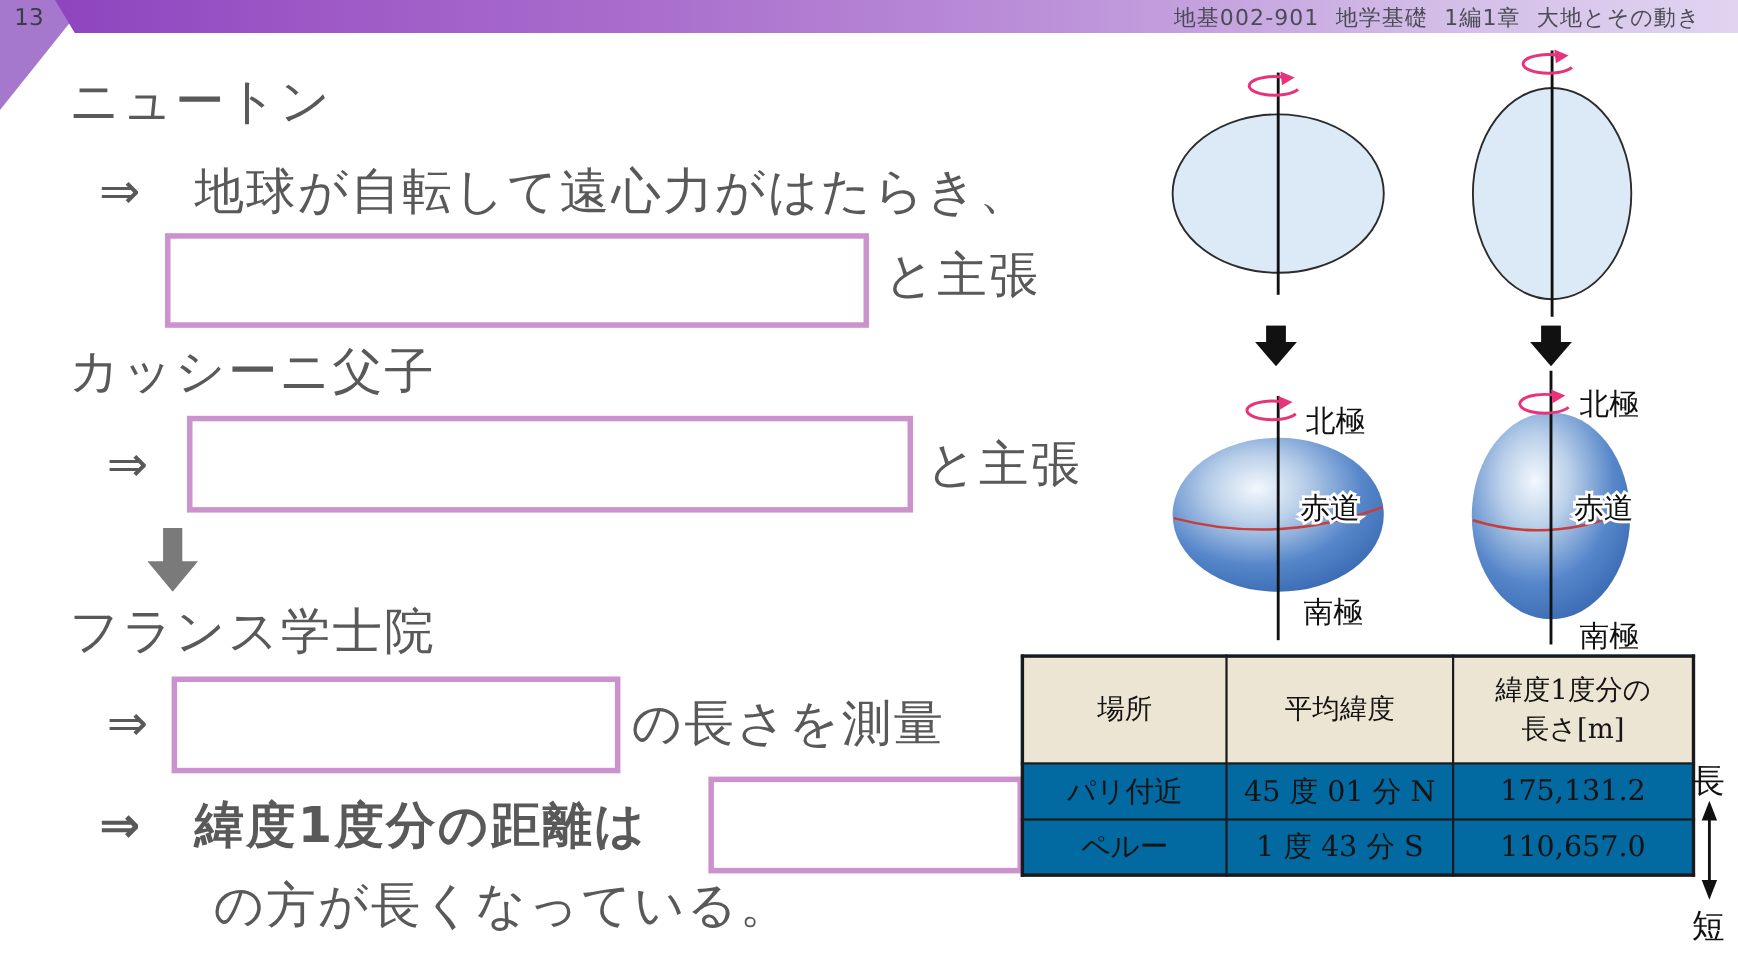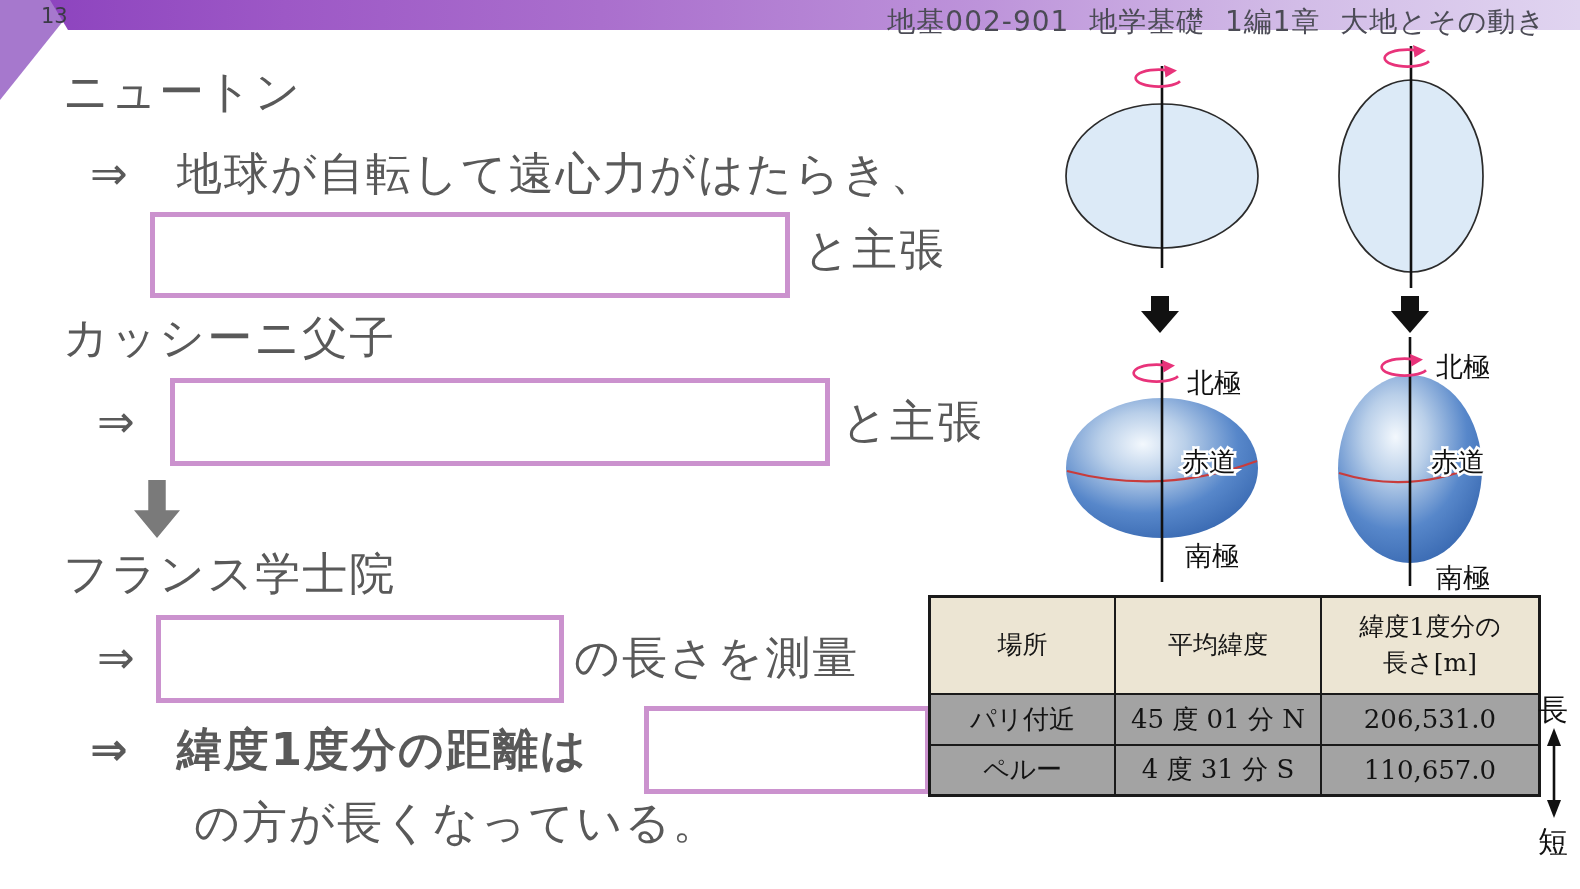--- a/index.html
+++ b/index.html
@@ -12,32 +12,32 @@
   
   .corner-triangle{
     left:0;top:0;width:80px;height:100px;background:#a678cd;
     clip-path:polygon(0 0,100% 0,0 100%);
   }
   .header-band{
     left:0;top:0;width:1580px;height:30px;
     background:linear-gradient(90deg,#8a40bd 0%,#9d58c6 18%,#aa6fcd 38%,#bd93da 62%,#d2bce7 82%,#e0d4f0 100%);
     clip-path:polygon(50px 0,1580px 0,1580px 30px,68px 30px);
   }
-  .page-number{left:13px;top:4px;font-size:21px;color:#3b3b46;margin-left:28px;}
-  .header-title{right:34px;top:3px;font-size:28px;color:#4b4b55;letter-spacing:1px;white-space:pre;}
+  .page-number{left:13px;top:4px;font-size:21px;color:#3b3b46;}
+  .header-title{right:34px;top:3px;font-size:20px;color:#4b4b55;letter-spacing:1px;white-space:pre;}
   
   .t{color:#595959;font-size:45px;letter-spacing:2px;white-space:pre;line-height:1.15;}
   .blank-box{border:5px solid #cb92ce;background:#ffffff;box-sizing:border-box;}
   .result-arrow{
     left:134px;top:480px;width:46px;height:58px;background:#7a7a7a;
     clip-path:polygon(31% 0,69% 0,69% 52%,100% 52%,50% 100%,0 52%,31% 52%);
   }
   
   .latitude-table{
-    left:928px;top:595px;border-collapse:collapse;background:#a3a3a3;
+    left:928px;top:595px;border-collapse:collapse;background:#0369a1;
     font-family:"DejaVu Serif","Liberation Serif",serif;color:#141414;
     border:3px solid #1a1a1a;table-layout:fixed;
   }
   .latitude-table th,.latitude-table td{
     border:2px solid #1a1a1a;text-align:center;vertical-align:middle;padding:0 4px;
   }
   .latitude-table th{
     background:#ece5d3;font-weight:normal;font-size:25px;white-space:pre-line;line-height:1.45;
   }
   .latitude-table td{font-size:26px;white-space:pre;}
@@ -137,25 +137,25 @@
       <th>場所</th>
       <th>平均緯度</th>
       <th>緯度1度分の
 長さ[m]</th>
     </tr>
   </thead>
   <tbody>
     <tr>
       <td>パリ付近</td>
       <td>45 度 01 分 N</td>
-      <td>206,531.0</td>
+      <td>175,131.2</td>
     </tr>
     <tr>
       <td>ペルー</td>
-      <td>4 度 31 分 S</td>
+      <td>1 度 43 分 S</td>
       <td>110,657.0</td>
     </tr>
   </tbody>
 </table>
 
 <div class="abs side-label" style="left:1538px;top:690px;">長</div>
 <svg class="abs" style="left:1546px;top:728px;" width="16" height="90" viewBox="0 0 16 90">
   <line x1="8" y1="12" x2="8" y2="78" stroke="#111" stroke-width="2.6"></line>
   <polygon points="8,0 1,18 15,18" fill="#111"></polygon>
   <polygon points="8,90 1,72 15,72" fill="#111"></polygon>

